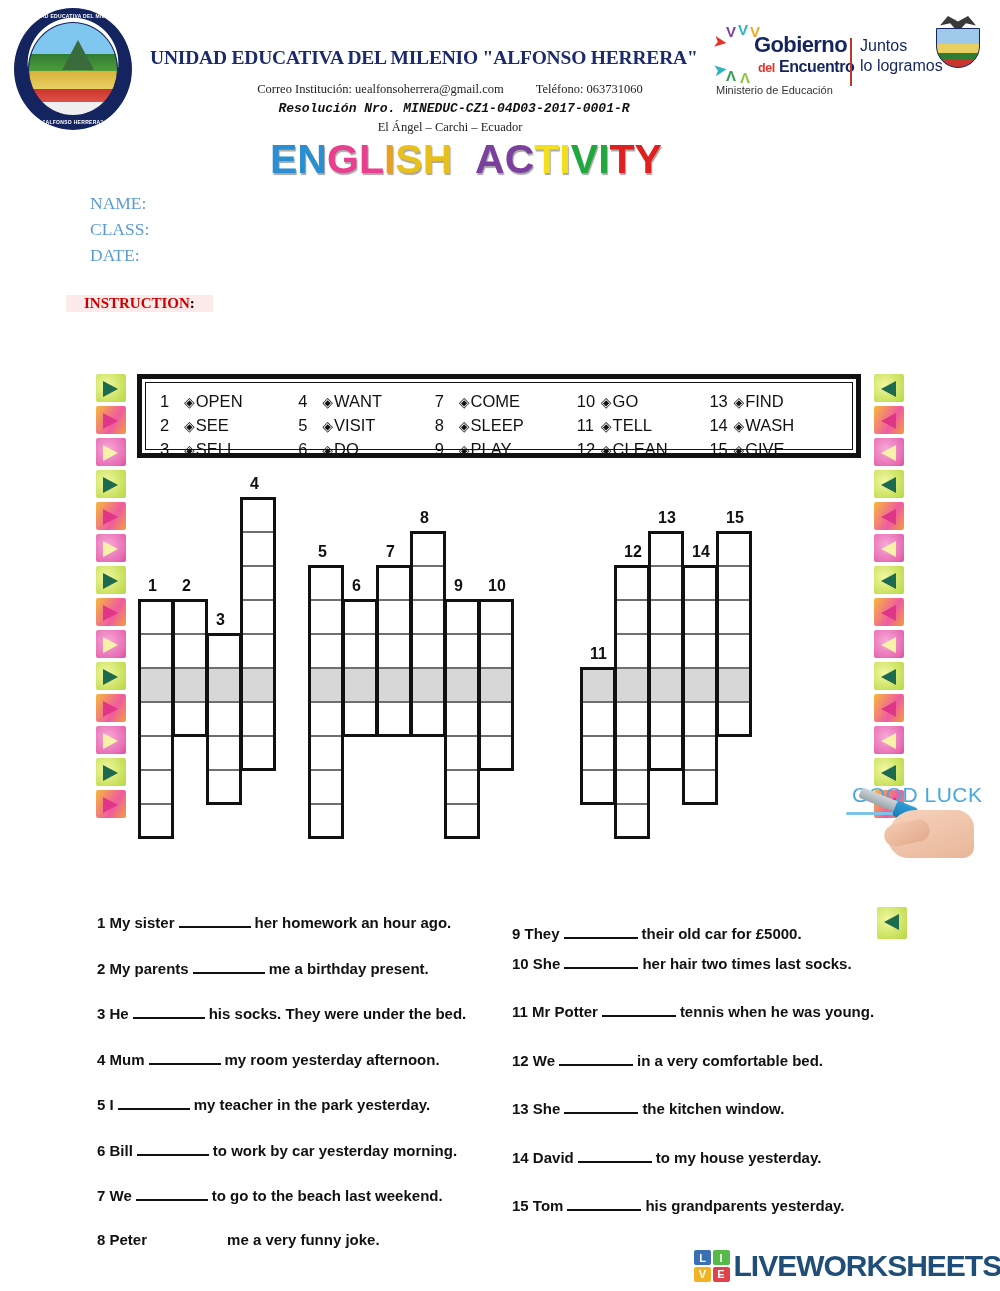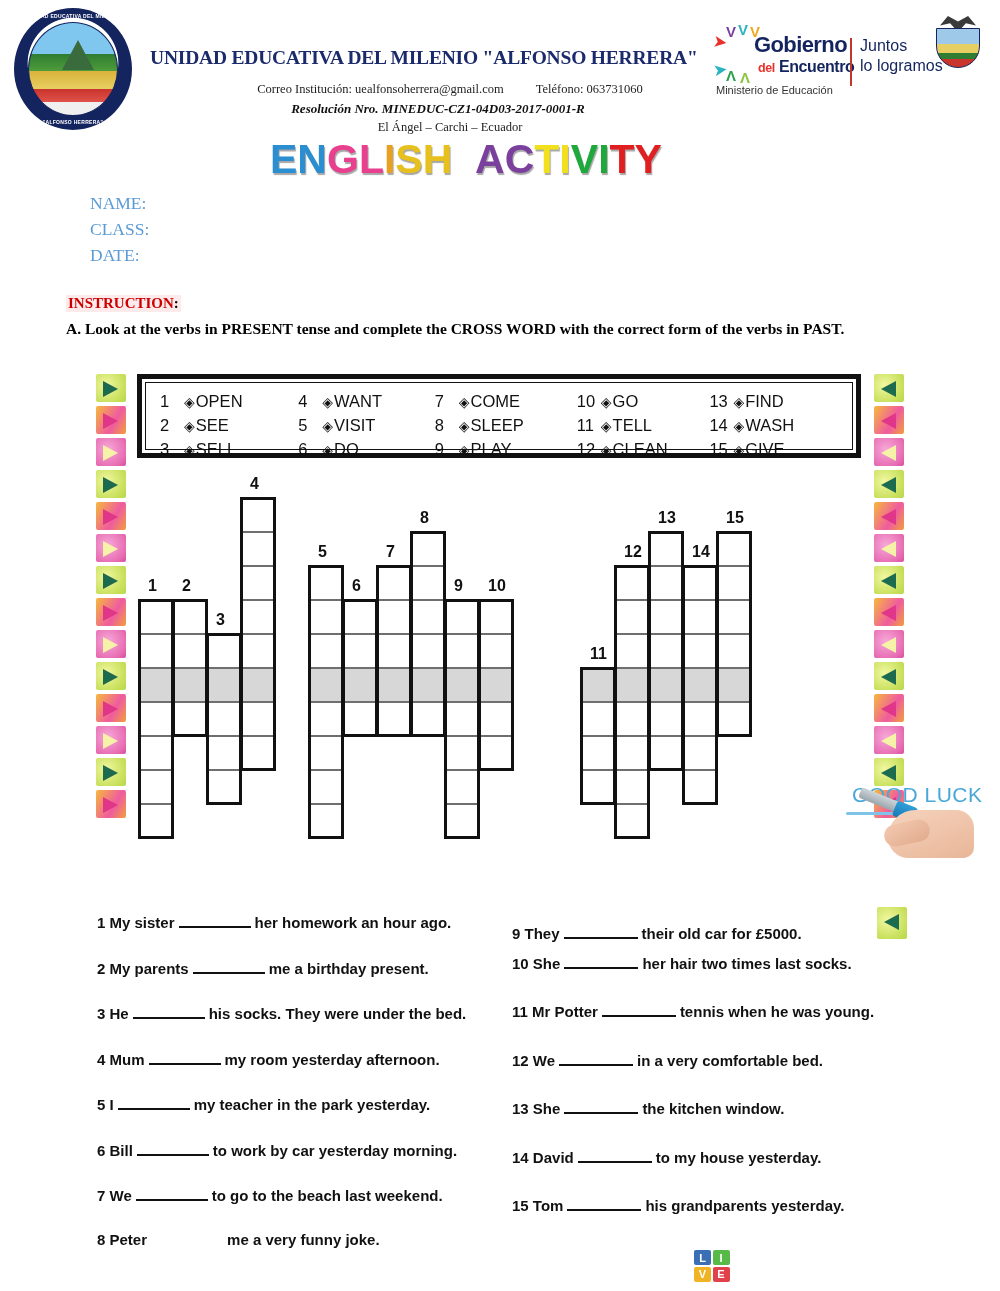--- a/index.html
+++ b/index.html
@@ -40,22 +40,22 @@
     position:absolute;left:150px;top:47px;width:600px;
     font-size:19.5px;font-weight:bold;color:#1b2a6b;
     font-family:"Liberation Serif",serif;letter-spacing:-.2px;white-space:nowrap;
   }
   .contact{
     position:absolute;left:150px;top:82px;width:600px;text-align:center;
     font-size:12.5px;color:#222;
   }
   .contact .gap{display:inline-block;width:26px;}
   .resolution{
-    position:absolute;left:138px;top:101px;width:600px;text-align:center;
-    font-size:13px;font-style:italic;font-weight:bold;color:#111;
+    position:absolute;left:154px;top:101px;width:600px;text-align:center;
+    font-size:13px;font-style:italic;font-weight:bold;color:#111;font-family:Liberation Mono, monospace;
   }
   .resolution b{font-style:italic;}
   .place{
     position:absolute;left:150px;top:120px;width:600px;text-align:center;
     font-size:12.5px;color:#222;
   }
 
   
   .gob{position:absolute;left:710px;top:18px;width:180px;height:88px;}
   .gob .chev{position:absolute;font-weight:bold;font-size:15px;font-family:"Liberation Sans",sans-serif;line-height:1;}
@@ -113,21 +113,21 @@
     font-family:"Liberation Sans",sans-serif;font-weight:bold;font-style:italic;
     font-size:32px;white-space:nowrap;
   }
   .vocab .v1{color:#3dd130;text-shadow:1px 2px 1px rgba(0,0,0,.28);}
   .vocab .v2{color:#2aa7e0;text-shadow:1px 2px 1px rgba(0,0,0,.28);}
 
   .ncd{position:absolute;left:90px;top:190px;color:#5b9bd5;font-size:17.5px;line-height:26px;}
 
   .instruction{
     position:absolute;left:66px;top:295px;font-size:15px;font-weight:bold;
-    color:#cc0000;background:#fdeaea;padding:0 2px;
+    color:#cc0000;background:#fdeaea;padding:0 18px;
   }
   .instruction .colon{color:#000;}
   .task-a{
     position:absolute;left:66px;top:318px;width:870px;font-size:15.5px;
     font-weight:bold;color:#000;line-height:22px;
   }
 
   
   .side{position:absolute;width:34px;}
   .tile{width:34px;height:32px;position:relative;overflow:hidden;}
@@ -296,21 +296,20 @@
   <div class="ncd">
     <div>NAME:</div>
     <div>CLASS:</div>
     <div>DATE:</div>
   </div>
 
 
   <div class="instruction">
     <span>INSTRUCTION</span><span class="colon">:</span>
   </div>
-  <div class="task-a">A.  Look at the verbs in PRESENT tense and complete the CROSS WORD with the correct form of the verbs in PAST.</div>
 
   <div class="side left" id="sideLeft" style="left:94px;top:372px;">
       <div class="tile green">
         <div class="bg"></div>
         <div class="arrow"></div>
       </div>
       <div class="tile orange">
         <div class="bg"></div>
         <div class="arrow"></div>
       </div>
@@ -712,15 +711,16 @@
       <div class="arrow" style="transform:scaleX(-1);"></div>
   </div>
 
   <div class="lw">
     <div class="lw-badge" id="lwBadge">
         <div class="lw-l">L</div>
         <div class="lw-i">I</div>
         <div class="lw-v">V</div>
         <div class="lw-e">E</div>
       </div>
+    <span class="lw-text">LIVEWORKSHEETS</span>
   </div>
 
 </div>
 
 </body></html>

